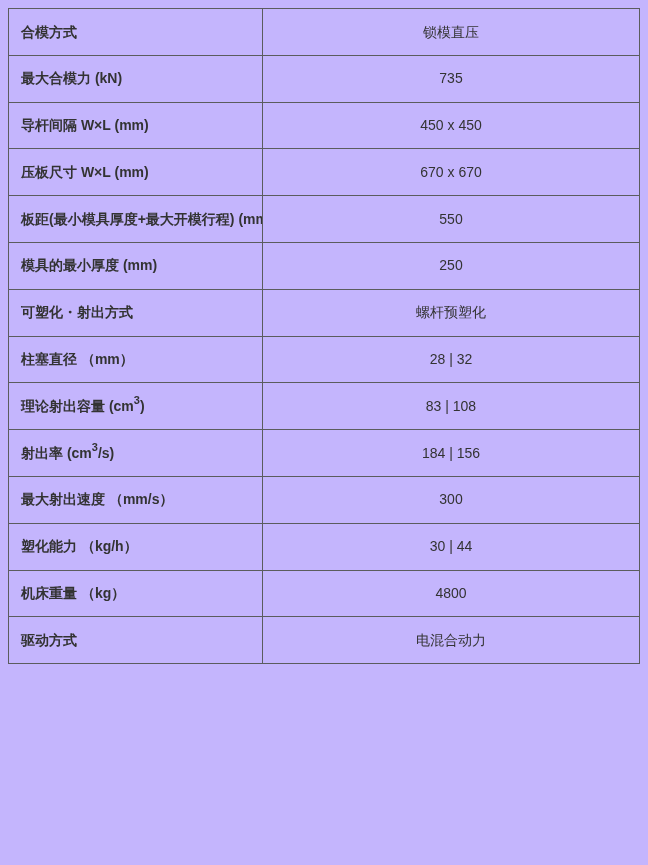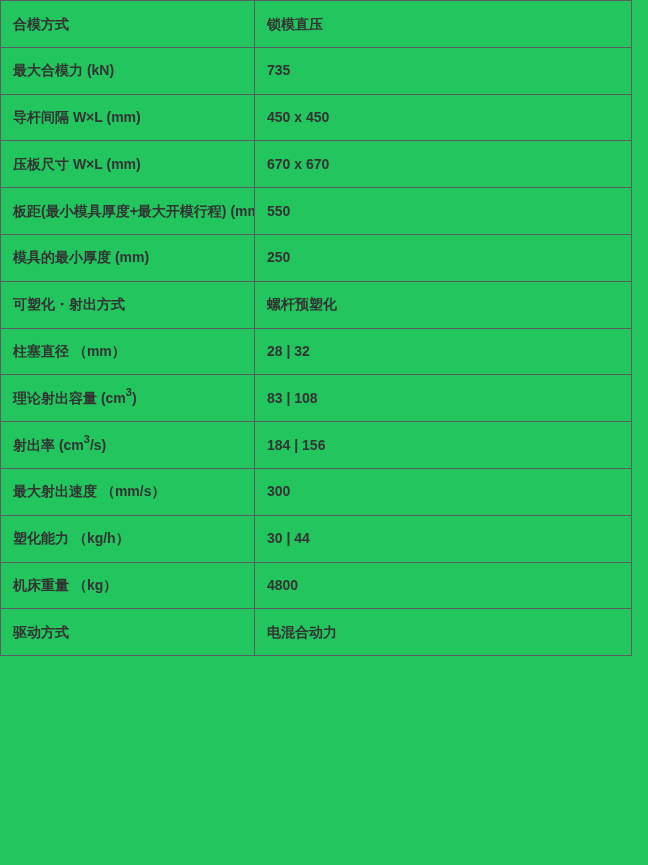--- a/index.html
+++ b/index.html
@@ -7,22 +7,23 @@
     padding: 0;
     background: #ffffff;
   }
   body {
     font-family: "Liberation Sans", "DejaVu Sans", sans-serif;
     color: #333333;
   }
   .page {
     width: 648px;
     height: 865px;
-    background: #22c55e;
+    background: #c4b5fd;
     box-sizing: border-box;
+    padding: 8px;
   }
   table.spec-table {
     border-collapse: collapse;
     width: 631px;
     table-layout: fixed;
   }
   table.spec-table col.c-label { width: 254px; }
   table.spec-table col.c-value { width: 377px; }
   table.spec-table td {
     border: 1px solid #5b5c5e;
@@ -31,21 +32,22 @@
     font-size: 14px;
     line-height: 1.2;
     padding: 0 12px;
     overflow: hidden;
     white-space: nowrap;
   }
   td.label-cell {
     font-weight: bold;
   }
   td.value-cell {
-    font-weight: bold;
+    font-weight: normal;
+    text-align: center;
   }
   .label-cell sup {
     font-weight: bold;
     font-size: 11px;
     line-height: 0;
     position: relative;
     top: -1px;
   }
 </style>
 </head>

